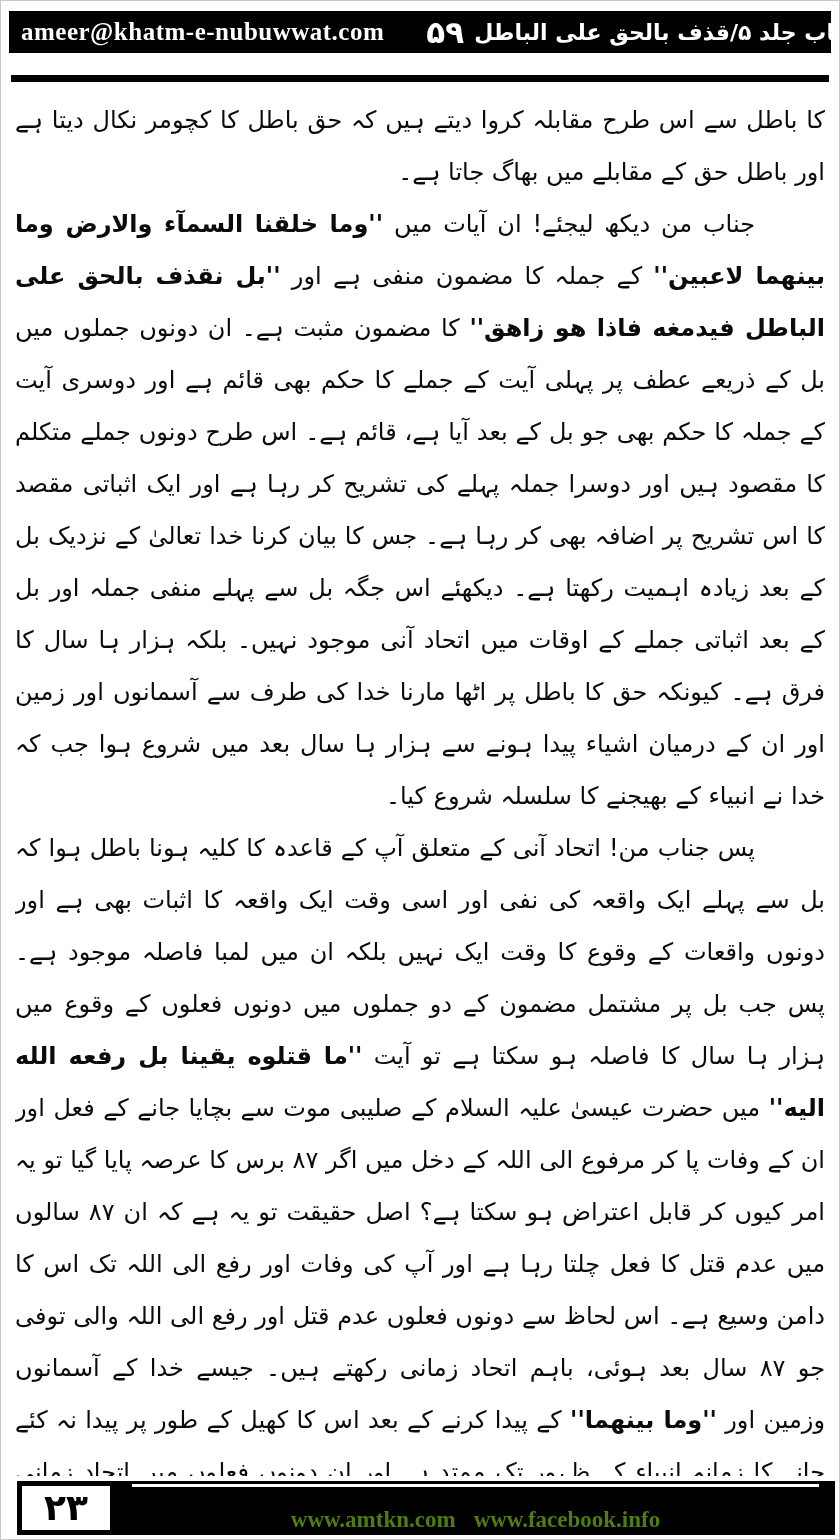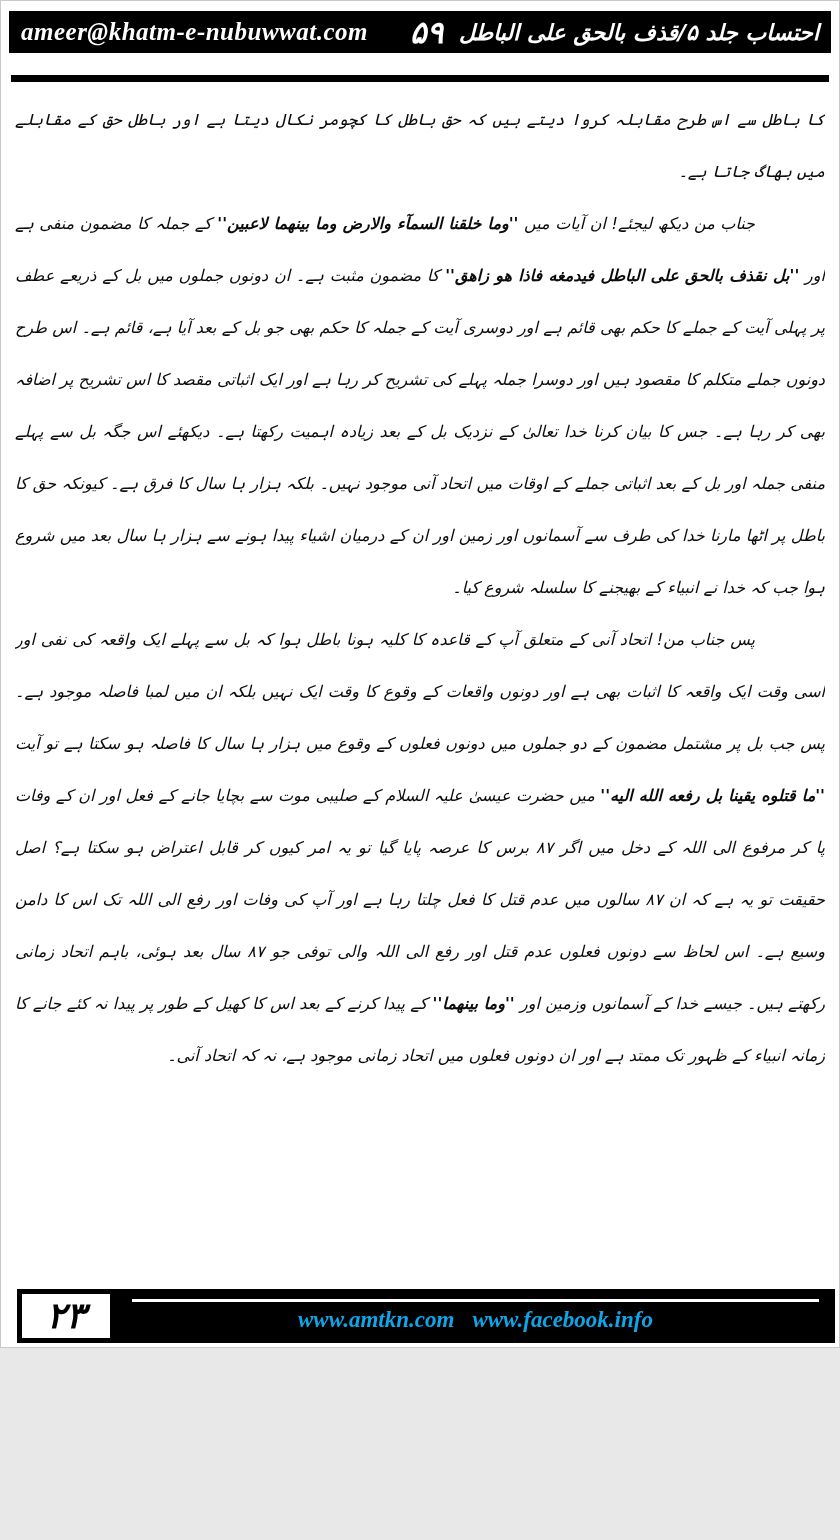--- a/index.html
+++ b/index.html
@@ -1,27 +1,26 @@
 <!DOCTYPE html>
 <html lang="ur"><head>
 <meta charset="utf-8">
 <style>
   * { box-sizing: border-box; }
   html, body { margin: 0; padding: 0; background: #e8e8e8; }
   .page {
     position: relative;
     width: 840px;
-    height: 1348px;
+    height: 1540px;
     margin: 0 auto;
     background: #ffffff;
     border: 1px solid #c9c9c9;
     overflow: hidden;
     font-family: "DejaVu Sans", sans-serif;
     color: #0b0b0b;
-    font-style: italic;
   }
 
   
   .topbar {
     display: flex;
     align-items: center;
     height: 42px;
     margin: 10px 8px 0;
     padding: 0 12px;
     background: #000000;
@@ -54,21 +53,21 @@
     background: #000000;
     margin: 22px 10px 0;
   }
 
   
   .body-text {
     direction: rtl;
     margin: 12px 14px 0;
     height: 1382px;
     overflow: hidden;
-    font-size: 16px;
+    font-size: 24px;
     line-height: 52px;
     text-align: justify;
   }
   .para { margin: 0; }
   .para.indent { text-indent: 70px; }
   .quran { font-weight: 700; }
 
   
   .bottombar {
     position: absolute;
@@ -94,25 +93,25 @@
   }
   .links-wrap {
     flex: 1;
     display: flex;
     flex-direction: column;
     justify-content: center;
     padding: 0 16px;
   }
   .links {
     border-top: 3px solid #ffffff;
-    padding-top: 5px;
+    padding-top: 20px;
     display: flex;
     justify-content: center;
     gap: 18px;
-    color: #0ea5e9;
+    color: #4d7c0f;
     font-family: "Liberation Serif", serif;
     font-weight: 700;
     font-size: 23px;
     white-space: nowrap;
   }
 </style>
 </head>
 <body>
 
 <div class="page">

